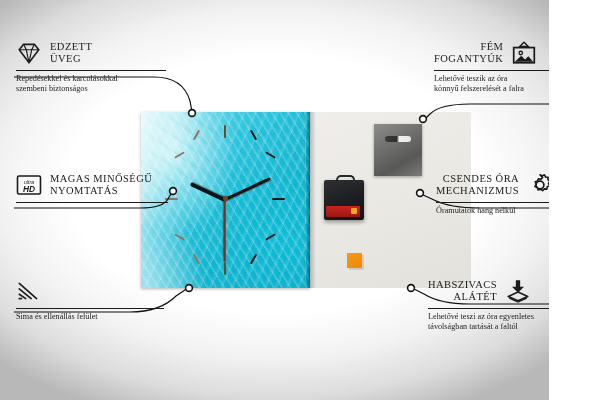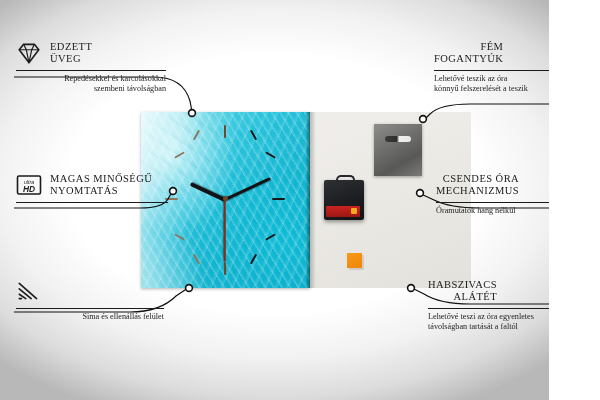--- a/index.html
+++ b/index.html
@@ -139,40 +139,39 @@
 
   
   .callout { position: absolute; }
   .co-head {
     display: flex;
     align-items: center;
     gap: 8px;
     white-space: nowrap;
   }
   .co-left .co-head { justify-content: flex-start; }
-  .co-right .co-head { justify-content: space-between; }
+  .co-right .co-head { justify-content: flex-start; }
   .co-title {
     font-size: 10.5px;
     letter-spacing: .45px;
     line-height: 12.5px;
     color: #1b1b1b;
     text-transform: uppercase;
   }
   .co-right .co-title { text-align: right; }
   .co-rule {
     height: 1px;
     background: #1b1b1b;
     margin: 4px 0 3px 0;
   }
   .co-desc {
     font-size: 8.2px;
     line-height: 10px;
     color: #232323;
     white-space: nowrap;
-    text-align: right;
   }
   .co-right .co-desc { text-align: left; }
   .ico { width: 26px; height: 26px; flex: 0 0 26px; font-style: italic; }
   .ico svg { display: block; width: 26px; height: 26px; }
 
   #wires { position: absolute; left: 0; top: 0; width: 600px; height: 400px; pointer-events: none; }
 </style>
 </head>
 <body>
 
@@ -242,21 +241,21 @@
           </svg>
       </span>
       <span class="co-title">
         <span>EDZETT</span><br>
         <span>ÜVEG</span>
       </span>
     </div>
     <div class="co-rule"></div>
     <div class="co-desc">
       <span>Repedésekkel és karcolásokkal</span><br>
-      <span>szembeni távolságban</span>
+      <span>szembeni biztonságos</span>
     </div>
   </div>
 
   <div class="callout co-left" style="left:16px;top:172px;width:152px;">
     <div class="co-head">
       <span class="ico">
         <svg viewBox="0 0 26 24">
           <rect x="1.5" y="3" width="23" height="18" rx="1.5" fill="none" stroke="#1b1b1b" stroke-width="1.6"></rect>
           <text x="13" y="11" font-family="Liberation Sans, sans-serif" font-size="5.2" text-anchor="middle" fill="#1b1b1b">ultra</text>
           <text x="13" y="18.6" font-family="Liberation Sans, sans-serif" font-size="8.4" font-weight="bold" text-anchor="middle" fill="#1b1b1b">HD</text>
@@ -300,21 +299,21 @@
           <path d="M12 2 L8 6 H16 Z" fill="none" stroke="#1b1b1b" stroke-width="1.3"></path>
           <rect x="2.5" y="7" width="19" height="14" fill="none" stroke="#1b1b1b" stroke-width="1.6"></rect>
           <circle cx="9" cy="12" r="1.6" fill="none" stroke="#1b1b1b" stroke-width="1.2"></circle>
           <path d="M3.5 20 L9.5 14.5 L13 18 L16 15 L20.5 20 Z" fill="#1b1b1b"></path>
         </svg>
       </span>
     </div>
     <div class="co-rule"></div>
     <div class="co-desc">
       <span>Lehetővé teszik az óra</span><br>
-      <span>könnyű felszerelését a teszik</span>
+      <span>könnyű felszerelését a falra</span>
     </div>
   </div>
 
   <div class="callout co-right" style="left:428px;top:278px;width:158px;">
     <div class="co-head">
       <span class="co-title">
         <span>HABSZIVACS</span><br>
         <span>ALÁTÉT</span>
       </span>
       <span class="ico">

